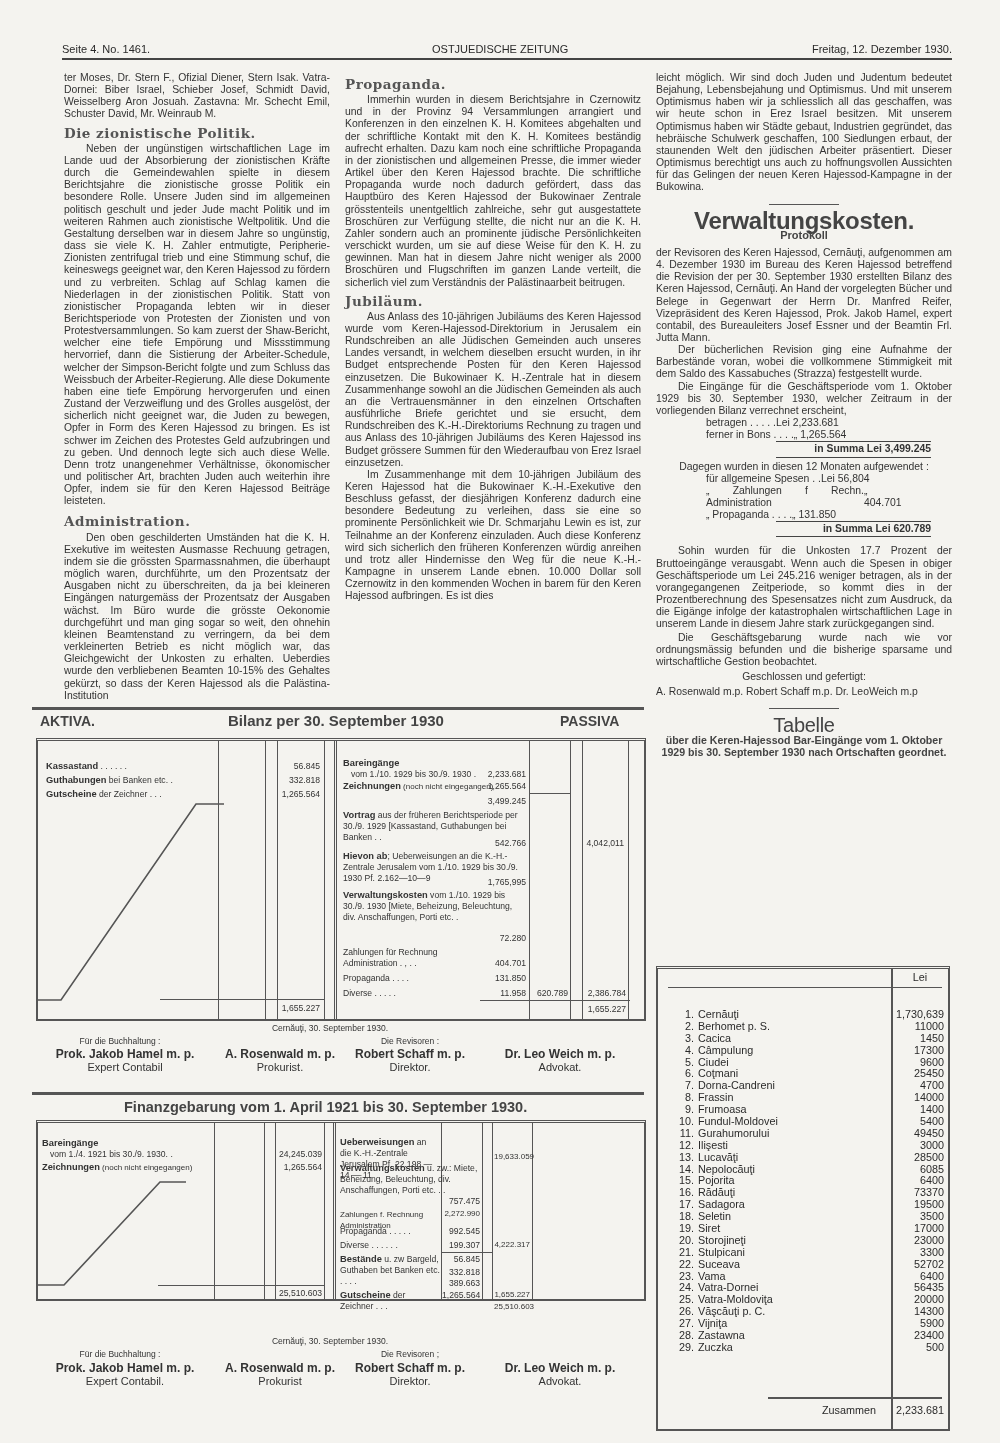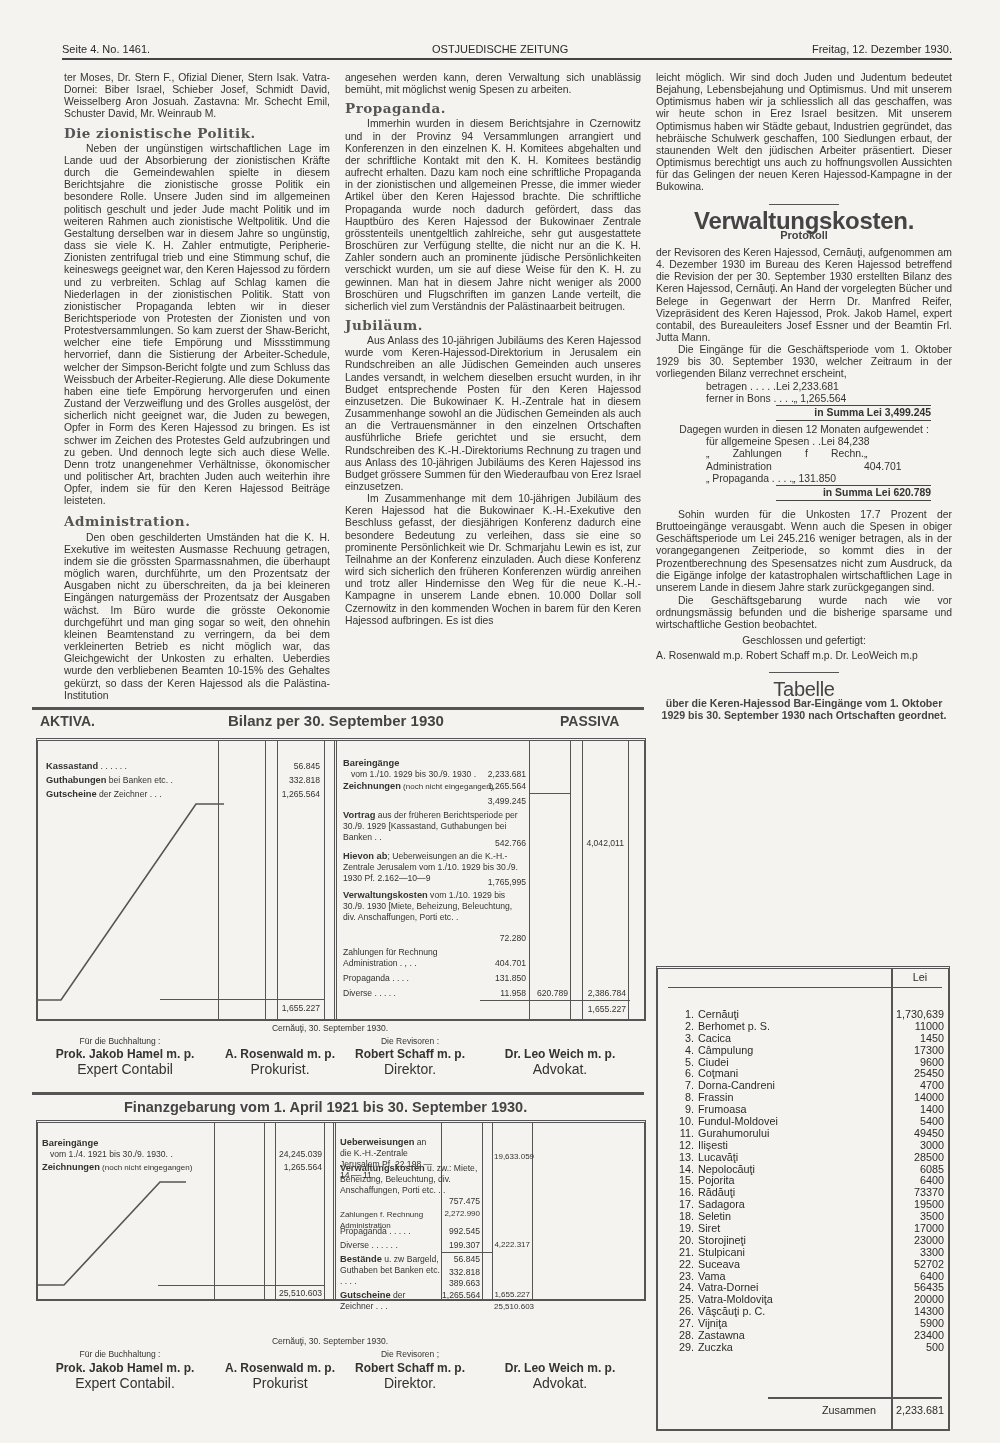--- a/index.html
+++ b/index.html
@@ -35,21 +35,21 @@
   .sheet .frame{position:absolute;border:2px solid #555;border-top:3px double #555;}
   .vl{position:absolute;border-left:1.5px solid #555;}
   .vl2{position:absolute;border-left:3px double #555;}
   .hl{position:absolute;border-top:1.5px solid #555;}
   .cell{position:absolute;font-size:8.6px;line-height:11px;color:#333;}
   .cell .b{font-size:9.3px;}
   .num{position:absolute;font-size:8.6px;text-align:right;color:#333;}
   .heading{position:absolute;font-family:"Liberation Sans",sans-serif;font-weight:bold;color:#444;text-align:right;}
   .sig{position:absolute;text-align:center;font-family:"Liberation Sans",sans-serif;color:#333;}
   .sig .n{font-size:12px;font-weight:bold;}
-  .sig .s{font-size:14px;}
+  .sig .s{font-size:11px;}
   .diag{position:absolute;}
   .blkrule{position:absolute;border-top:3px solid #555;}
 </style>
 </head>
 <body>
 
 <div class="abs mast">
   <span style="left:0">Seite 4.   No. 1461.</span>
   <span style="left:370px">OSTJUEDISCHE ZEITUNG</span>
   <span style="right:0">Freitag, 12. Dezember 1930.</span>
@@ -57,51 +57,51 @@
 
 <div class="col" style="left:64px;top:72px;width:266px;">
   <p class="noind">ter Moses, Dr. Stern F., Ofizial Diener, Stern Isak. Vatra-Dornei: Biber Israel, Schieber Josef, Schmidt David, Weisselberg Aron Josuah. Zastavna: Mr. Schecht Emil, Schuster David, Mr. Weinraub M.</p>
   <div class="h-ornate">Die zionistische Politik.</div>
   <p>Neben der ungünstigen wirtschaftlichen Lage im Lande uud der Absorbierung der zionistischen Kräfte durch die Gemeindewahlen spielte in diesem Berichtsjahre die zionistische grosse Politik ein besondere Rolle. Unsere Juden sind im allgemeinen politisch geschult und jeder Jude macht Politik und im weiteren Rahmen auch zionistische Weltpolitik. Und die Gestaltung derselben war in diesem Jahre so ungünstig, dass sie viele K. H. Zahler entmutigte, Peripherie-Zionisten zentrifugal trieb und eine Stimmung schuf, die keineswegs geeignet war, den Keren Hajessod zu fördern und zu verbreiten. Schlag auf Schlag kamen die Niederlagen in der zionistischen Politik. Statt von zionistischer Propaganda lebten wir in dieser Berichtsperiode von Protesten der Zionisten und von Protestversammlungen. So kam zuerst der Shaw-Bericht, welcher eine tiefe Empörung und Missstimmung hervorrief, dann die Sistierung der Arbeiter-Schedule, welcher der Simpson-Bericht folgte und zum Schluss das Weissbuch der Arbeiter-Regierung. Alle diese Dokumente haben eine tiefe Empörung hervorgerufen und einen Zustand der Verzweiflung und des Grolles ausgelöst, der sicherlich nicht geeignet war, die Juden zu bewegen, Opfer in Form des Keren Hajessod zu bringen. Es ist schwer im Zeichen des Protestes Geld aufzubringen und zu geben. Und dennoch legte sich auch diese Welle. Denn trotz unangenehmer Verhältnisse, ökonomischer und politischer Art, brachten Juden auch weiterhin ihre Opfer, indem sie für den Keren Hajessod Beiträge leisteten.</p>
   <div class="h-ornate" style="margin-top:8px">Administration.</div>
   <p>Den oben geschilderten Umständen hat die K. H. Exekutive im weitesten Ausmasse Rechuung getragen, indem sie die grössten Sparmassnahmen, die überhaupt möglich waren, durchführte, um den Prozentsatz der Ausgaben nicht zu überschreiten, da ja bei kleineren Eingängen naturgemäss der Prozentsatz der Ausgaben wächst. Im Büro wurde die grösste Oekonomie durchgeführt und man ging sogar so weit, den ohnehin kleinen Beamtenstand zu verringern, da bei dem verkleinerten Betrieb es nicht möglich war, das Gleichgewicht der Unkosten zu erhalten. Ueberdies wurde den verbliebenen Beamten 10-15% des Gehaltes gekürzt, so dass der Keren Hajessod als die Palästina-Institution</p>
 </div>
 
 <div class="col" style="left:345px;top:72px;width:296px;">
-  <p class="noind">angesehen werden kann, deren Verwaltung sich unablässig bemüht, mit möglichst wenig Spesen zu arbeiten.</p>
   <div class="h-ornate">Propaganda.</div>
   <p>Immerhin wurden in diesem Berichtsjahre in Czernowitz und in der Provinz 94 Versammlungen arrangiert und Konferenzen in den einzelnen K. H. Komitees abgehalten und der schriftliche Kontakt mit den K. H. Komitees beständig aufrecht erhalten. Dazu kam noch eine schriftliche Propaganda in der zionistischen und allgemeinen Presse, die immer wieder Artikel über den Keren Hajessod brachte. Die schriftliche Propaganda wurde noch dadurch gefördert, dass das Hauptbüro des Keren Hajessod der Bukowinaer Zentrale grösstenteils unentgeltlich zahlreiche, sehr gut ausgestattete Broschüren zur Verfügung stellte, die nicht nur an die K. H. Zahler sondern auch an prominente jüdische Persönlichkeiten verschickt wurden, um sie auf diese Weise für den K. H. zu gewinnen. Man hat in diesem Jahre nicht weniger als 2000 Broschüren und Flugschriften im ganzen Lande verteilt, die sicherlich viel zum Verständnis der Palästinaarbeit beitrugen.</p>
   <div class="h-ornate">Jubiläum.</div>
   <p>Aus Anlass des 10-jährigen Jubiläums des Keren Hajessod wurde vom Keren-Hajessod-Direktorium in Jerusalem ein Rundschreiben an alle Jüdischen Gemeinden auch unseres Landes versandt, in welchem dieselben ersucht wurden, in ihr Budget entsprechende Posten für den Keren Hajessod einzusetzen. Die Bukowinaer K. H.-Zentrale hat in diesem Zusammenhange sowohl an die Jüdischen Gemeinden als auch an die Vertrauensmänner in den einzelnen Ortschaften ausführliche Briefe gerichtet und sie ersucht, dem Rundschreiben des K.-H.-Direktoriums Rechnung zu tragen und aus Anlass des 10-jährigen Jubiläums des Keren Hajessod ins Budget grössere Summen für den Wiederaufbau von Erez Israel einzusetzen.</p>
   <p>Im Zusammenhange mit dem 10-jährigen Jubiläum des Keren Hajessod hat die Bukowinaer K.-H.-Exekutive den Beschluss gefasst, der diesjährigen Konferenz dadurch eine besondere Bedeutung zu verleihen, dass sie eine so prominente Persönlichkeit wie Dr. Schmarjahu Lewin es ist, zur Teilnahme an der Konferenz einzuladen. Auch diese Konferenz wird sich sicherlich den früheren Konferenzen würdig anreihen und trotz aller Hindernisse den Weg für die neue K.-H.-Kampagne in unserem Lande ebnen. 10.000 Dollar soll Czernowitz in den kommenden Wochen in barem für den Keren Hajessod aufbringen. Es ist dies</p>
 </div>
 
 <div class="col" style="left:656px;top:72px;width:296px;">
   <p class="noind">leicht möglich. Wir sind doch Juden und Judentum bedeutet Bejahung, Lebensbejahung und Optimismus. Und mit unserem Optimismus haben wir ja schliesslich all das geschaffen, was wir heute schon in Erez Israel besitzen. Mit unserem Optimismus haben wir Städte gebaut, Industrien gegründet, das hebräische Schulwerk geschaffen, 100 Siedlungen erbaut, der staunenden Welt den jüdischen Arbeiter präsentiert. Dieser Optimismus berechtigt uns auch zu hoffnungsvollen Aussichten für das Gelingen der neuen Keren Hajessod-Kampagne in der Bukowina.</p>
   <div class="rule-short"></div>
   <div class="big">Verwaltungskosten.</div>
   <div class="sub">Protokoll</div>
   <p class="noind">der Revisoren des Keren Hajessod, Cernăuţi, aufgenommen am 4. Dezember 1930 im Bureau des Keren Hajessod betreffend die Revision der per 30. September 1930 erstellten Bilanz des Keren Hajessod, Cernăuţi. An Hand der vorgelegten Bücher und Belege in Gegenwart der Herrn Dr. Manfred Reifer, Vizepräsident des Keren Hajessod, Prok. Jakob Hamel, expert contabil, des Bureauleiters Josef Essner und der Beamtin Frl. Jutta Mann.</p>
+  <p>Der bücherlichen Revision ging eine Aufnahme der Barbestände voran, wobei die vollkommene Stimmigkeit mit dem Saldo des Kassabuches (Strazza) festgestellt wurde.</p>
   <p>Die Eingänge für die Geschäftsperiode vom 1. Oktober 1929 bis 30. September 1930, welcher Zeitraum in der vorliegenden Bilanz verrechnet erscheint,</p>
   <div class="sums">
     <div class="r" style="margin-left:20px">
         <span>betragen . . . . .</span>
         <span><span>Lei</span> <span>2,233.681</span></span>
       </div>
     <div class="r" style="margin-left:20px">
         <span>ferner in Bons . . . .</span>
         <span><span>„</span> <span>1,265.564</span></span>
       </div>
     <div class="sumline">in Summa Lei 3,499.245</div>
   </div>
   <p class="noind" style="text-align:center;margin-top:3px">Dagegen wurden in diesen 12 Monaten aufgewendet :</p>
   <div class="sums">
     <div class="r" style="margin-left:20px">
         <span>für allgemeine Spesen . .</span>
-        <span><span>Lei</span> <span>84,238</span></span>
+        <span><span>Lei</span> <span>56,804</span></span>
       </div>
     <div class="r" style="margin-left:20px">
         <span>„ Zahlungen f Rechn. Administration</span>
         <span><span>„</span> <span>404.701</span></span>
       </div>
     <div class="r" style="margin-left:20px">
         <span>„ Propaganda . . . .</span>
         <span><span>„</span> <span>131.850</span></span>
       </div>
     <div class="sumline">in Summa Lei 620.789</div>

